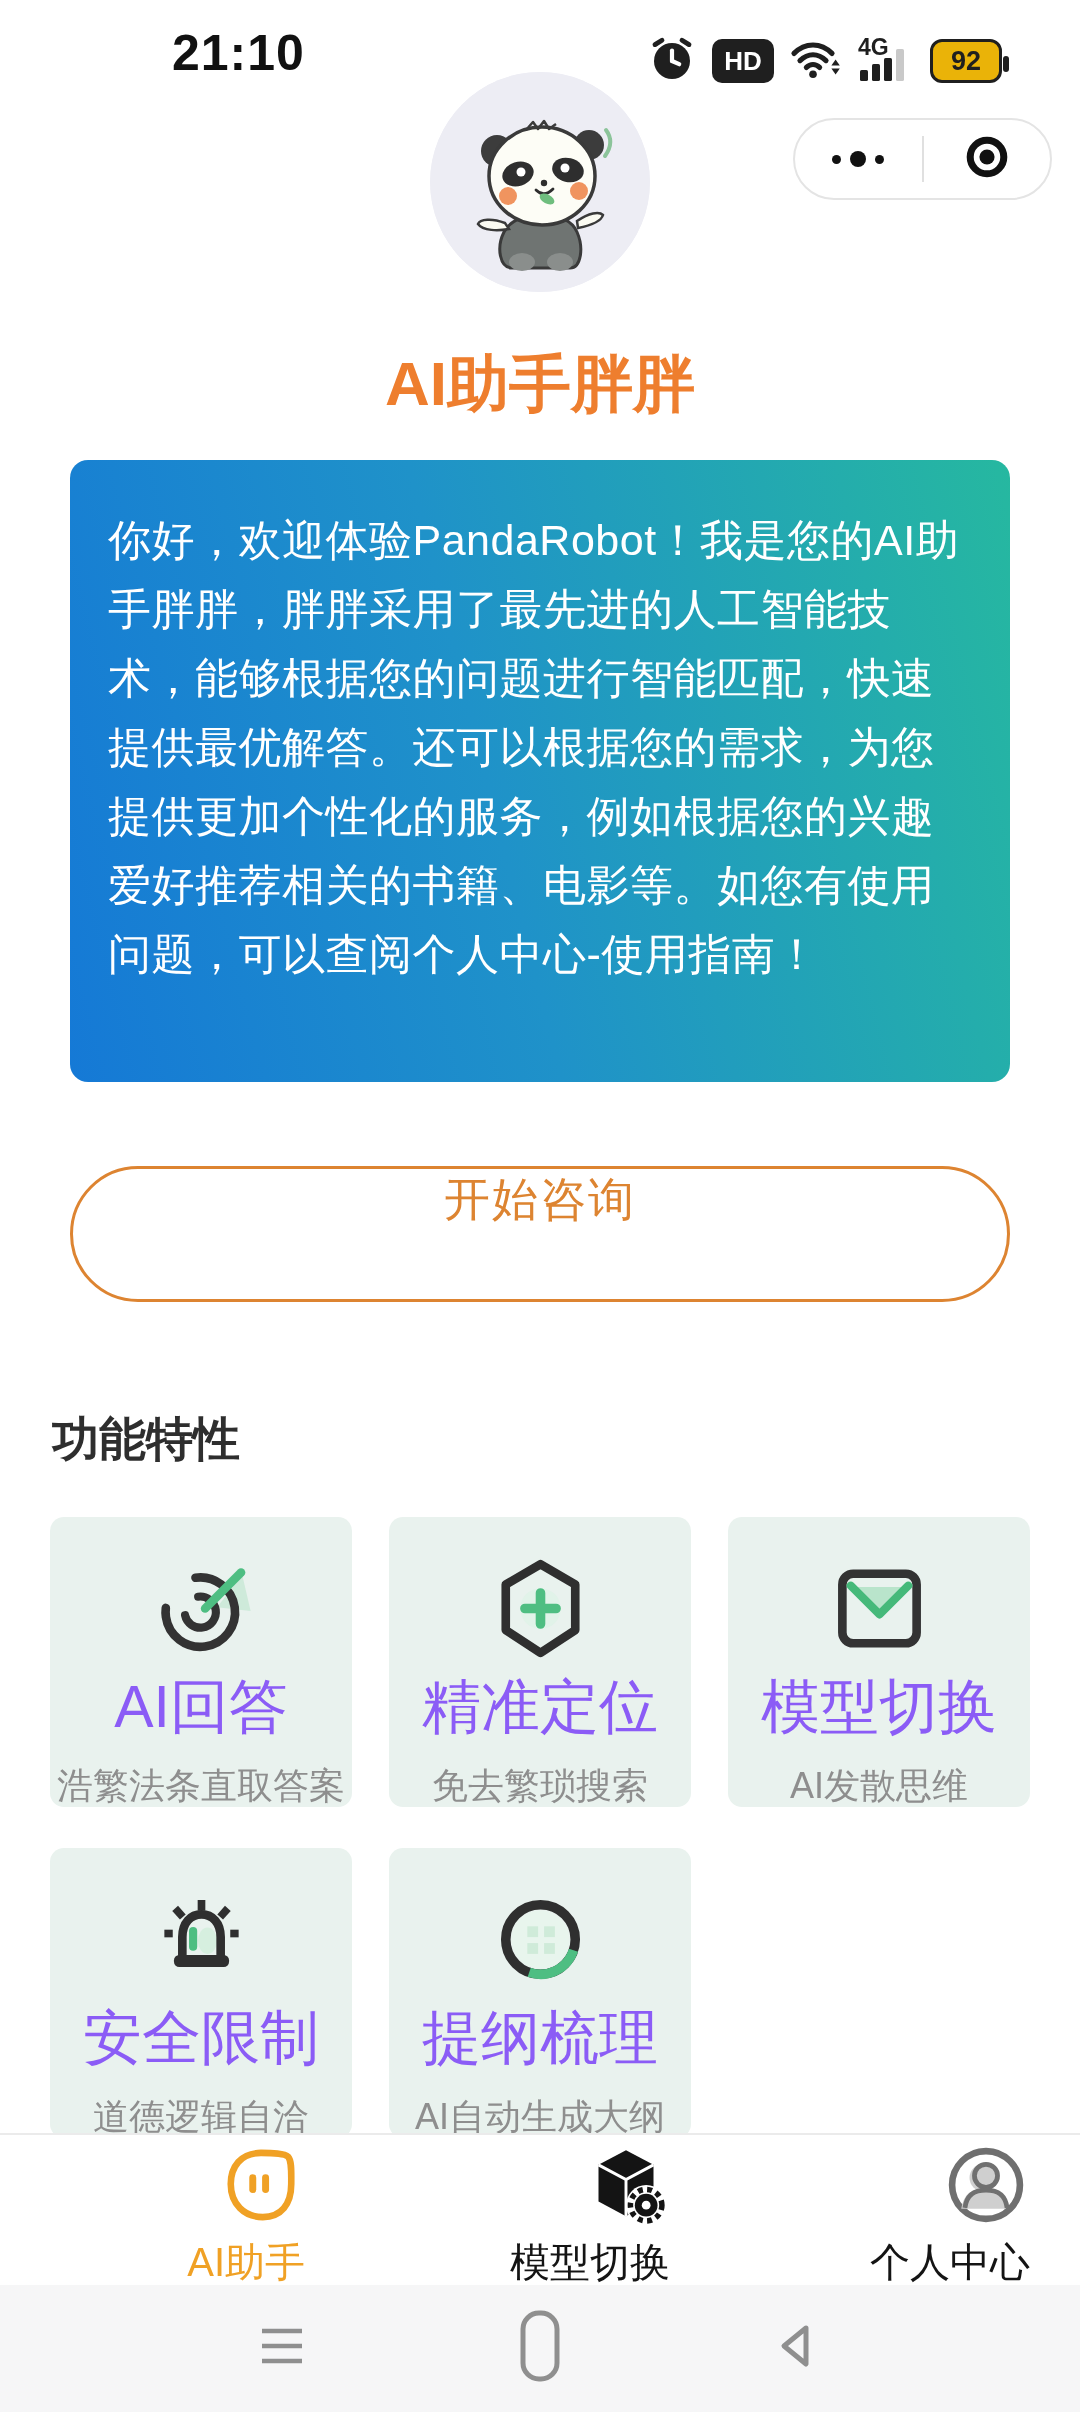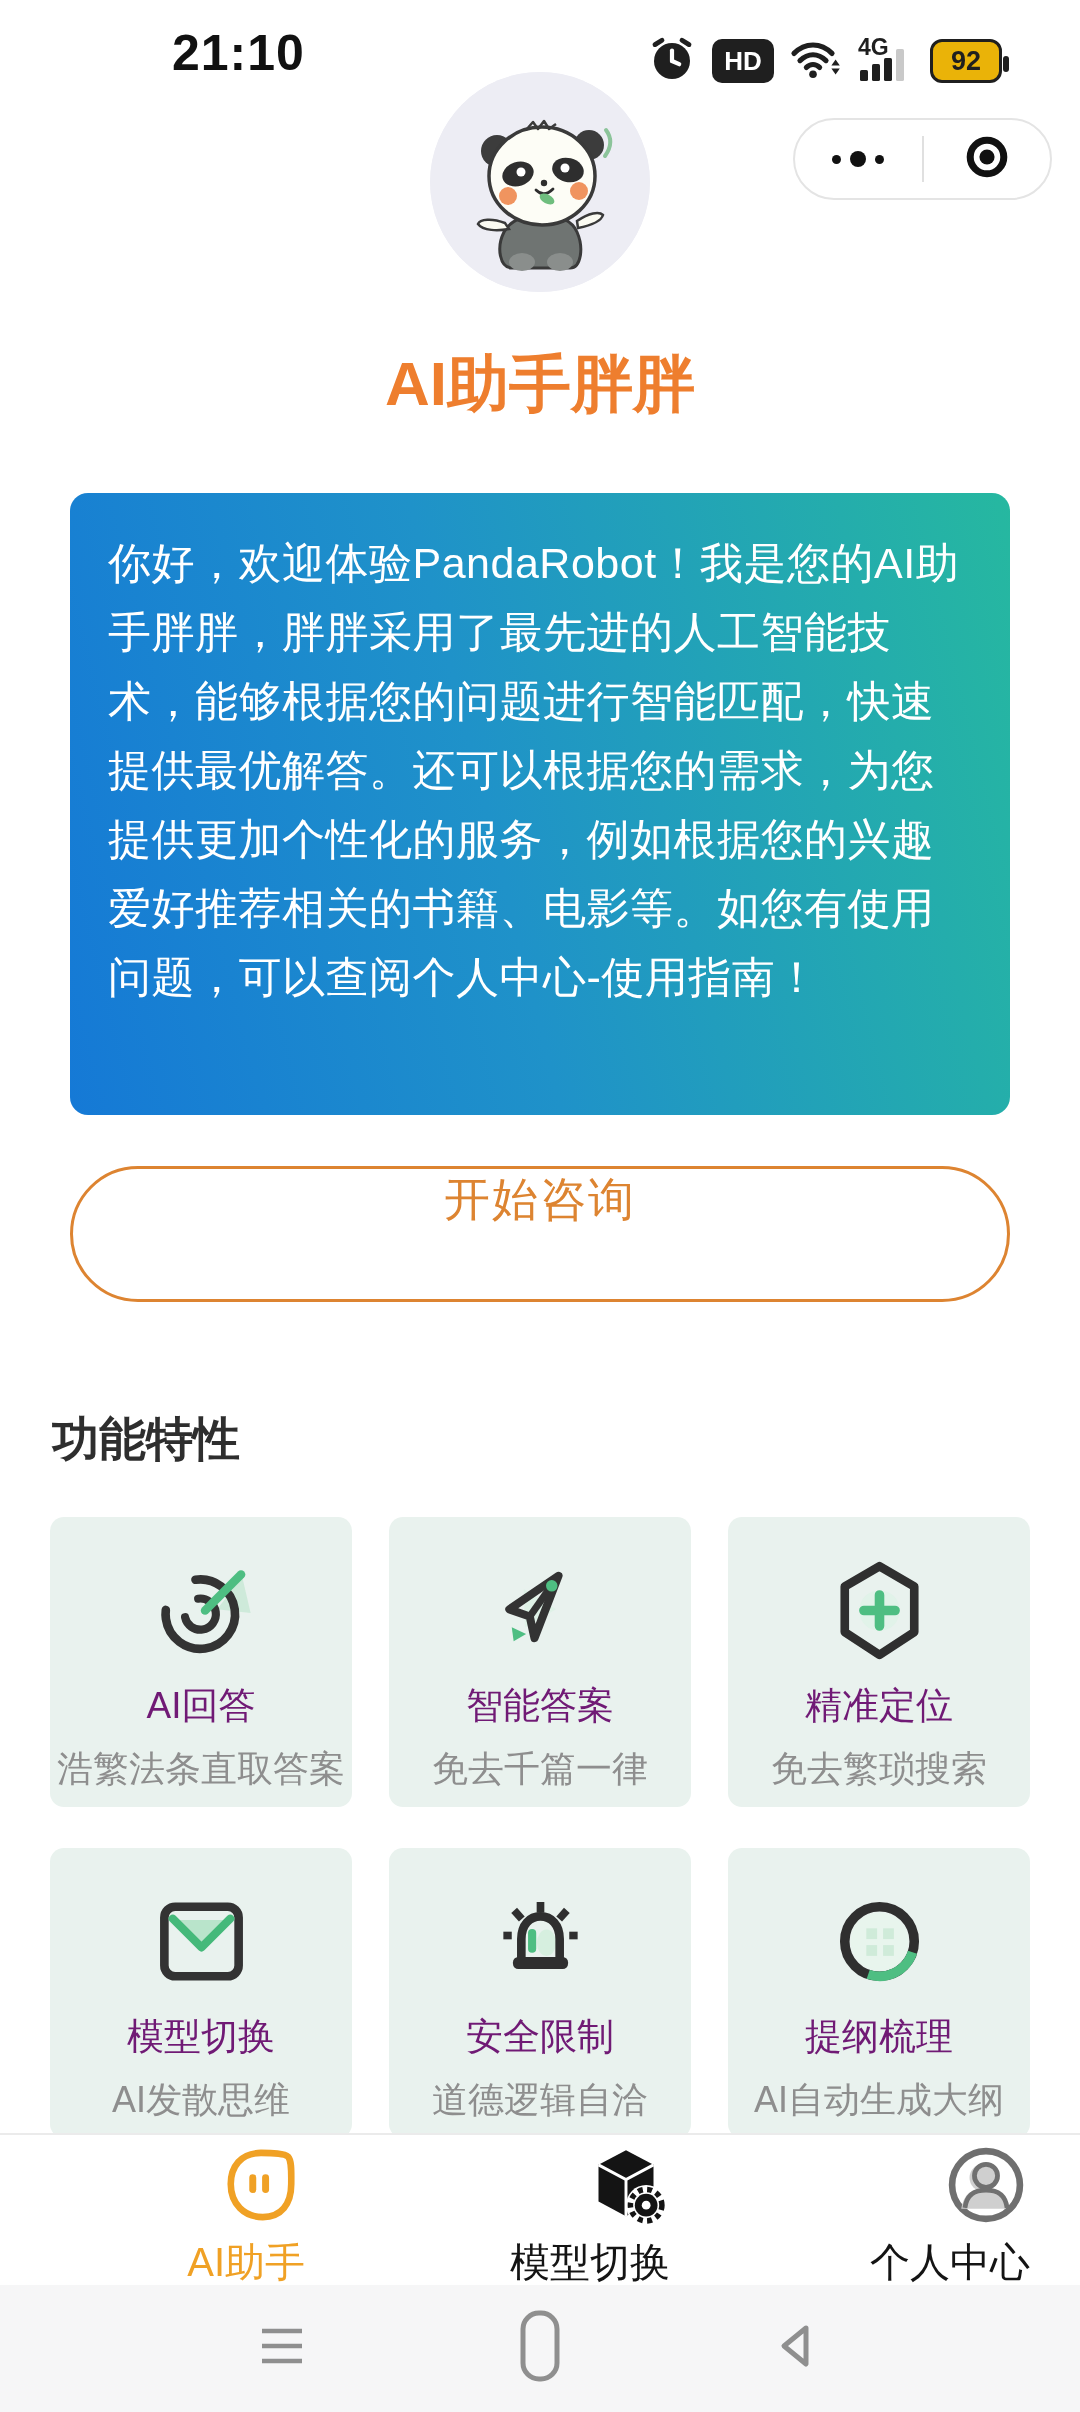--- a/index.html
+++ b/index.html
@@ -27,37 +27,37 @@
   .dots i.s { width:9px; height:9px; }
   .dots i.b { width:16px; height:16px; }
 
   
   .avatar { position:absolute; left:430px; top:72px; width:220px; height:220px; border-radius:50%;
     background:#ededf4; overflow:hidden; }
   .app-title { position:absolute; left:0; top:342px; width:1080px; text-align:center;
     font-size:62px; font-weight:bold; color:#ee7e2e; }
 
   
-  .welcome-card { position:absolute; left:70px; top:493px; width:940px; height:622px; border-radius:18px;
+  .welcome-card { position:absolute; left:70px; top:460px; width:940px; height:622px; border-radius:18px;
     background:linear-gradient(76deg,#1579d6 0%,#1f92c9 45%,#26b8a0 100%);
-    padding:36px 38px; }
+    padding:46px 38px; }
   .welcome-card p { color:#ffffff; font-size:43px; line-height:69px; letter-spacing:0.5px; }
 
   
   .start-btn { position:absolute; left:70px; top:1166px; width:940px; height:136px; border-radius:68px;
     background:#fff; border:3.5px solid #dd8431; display:flex; align-items:flex-start; justify-content:center; }
   .start-btn span { color:#dd8431; font-size:46px; font-weight:500; letter-spacing:2px; }
 
   
   .section-title { position:absolute; left:52px; top:1408px; font-size:47px; font-weight:bold; color:#2e2e2e; }
   .grid { position:absolute; left:50px; top:1517px; width:980px; display:grid;
     grid-template-columns:302px 302px 302px; grid-auto-rows:290px; column-gap:37px; row-gap:41px; }
   .fcard { background:#e9f2ee; border-radius:14px; display:flex; flex-direction:column; align-items:center; }
   .fcard .ficon { margin-top:34px; height:118px; display:flex; align-items:center; justify-content:center; }
-  .fcard .ftitle { font-size:37px; color:#701a75; margin-top:12px; }
+  .fcard .ftitle { font-size:59px; color:#8b5cf6; margin-top:2px; }
   .fcard .fsub { font-size:36px; color:#8e8e8e; margin-top:14px; }
 
   
   .tabbar { position:absolute; left:0; top:2133px; width:1080px; height:152px; background:#fff;
     border-top:2px solid #ebebeb; }
   .tab { position:absolute; top:6px; width:260px; display:flex; flex-direction:column; align-items:flex-end; }
   .tab .tlabel { font-size:40px; color:#141414; margin-top:2px; }
   .tab.active .tlabel { color:#f0a125; }
 
   
@@ -171,33 +171,20 @@
         <polygon points="41,10 44.5,25 30.5,23.5" fill="#c9e9d6" opacity="0.85"></polygon>
         <circle cx="23.5" cy="25.5" r="14.5" fill="none" stroke="#333" stroke-width="3.6" stroke-linecap="round" stroke-dasharray="72 19.2" transform="rotate(-98 23.5 25.5)"></circle>
         <circle cx="23.5" cy="25.5" r="6.5" fill="none" stroke="#333" stroke-width="3.4" stroke-linecap="round" stroke-dasharray="30 10.8" transform="rotate(-98 23.5 25.5)"></circle>
         <line x1="40.5" y1="9" x2="25.5" y2="24" stroke="#4ebe82" stroke-width="3.6" stroke-linecap="round"></line>
       </svg>
     </div>
     <div class="ftitle">AI回答</div>
     <div class="fsub">浩繁法条直取答案</div>
   </div>
 
-  <div class="fcard">
-    <div class="ficon">
-      <svg width="115" height="115" viewBox="0 0 48 48">
-        <polygon points="17,15 30.5,23.5 17.5,31" fill="#dff2e7"></polygon>
-        <path d="M31.5 9.5 L11 23.5 L19.5 26.5 L21.5 35.5 Z" fill="none" stroke="#333" stroke-width="3.4" stroke-linejoin="round"></path>
-        <path d="M19.5 26.5 L31.5 9.5" stroke="#333" stroke-width="3" stroke-linejoin="round"></path>
-        <circle cx="28.7" cy="13.7" r="2.4" fill="#4ebe82"></circle>
-        <polygon points="12,31 18,33.8 12.8,36.8" fill="#4ebe82"></polygon>
-      </svg>
-    </div>
-    <div class="ftitle">智能答案</div>
-    <div class="fsub">免去千篇一律</div>
-  </div>
 
   <div class="fcard">
     <div class="ficon">
       <svg width="115" height="115" viewBox="0 0 48 48">
         <circle cx="24" cy="24" r="8.5" fill="#e1f3e9"></circle>
         <polygon points="24,5.5 38.5,14 38.5,33 24,42.5 9.5,33 9.5,14" fill="none" stroke="#2f2f2f" stroke-width="3.6" stroke-linejoin="round"></polygon>
         <path d="M24 17.5 V30.5 M17.5 24 H30.5" stroke="#4ebe82" stroke-width="4" stroke-linecap="round"></path>
       </svg>
     </div>
     <div class="ftitle">精准定位</div>

